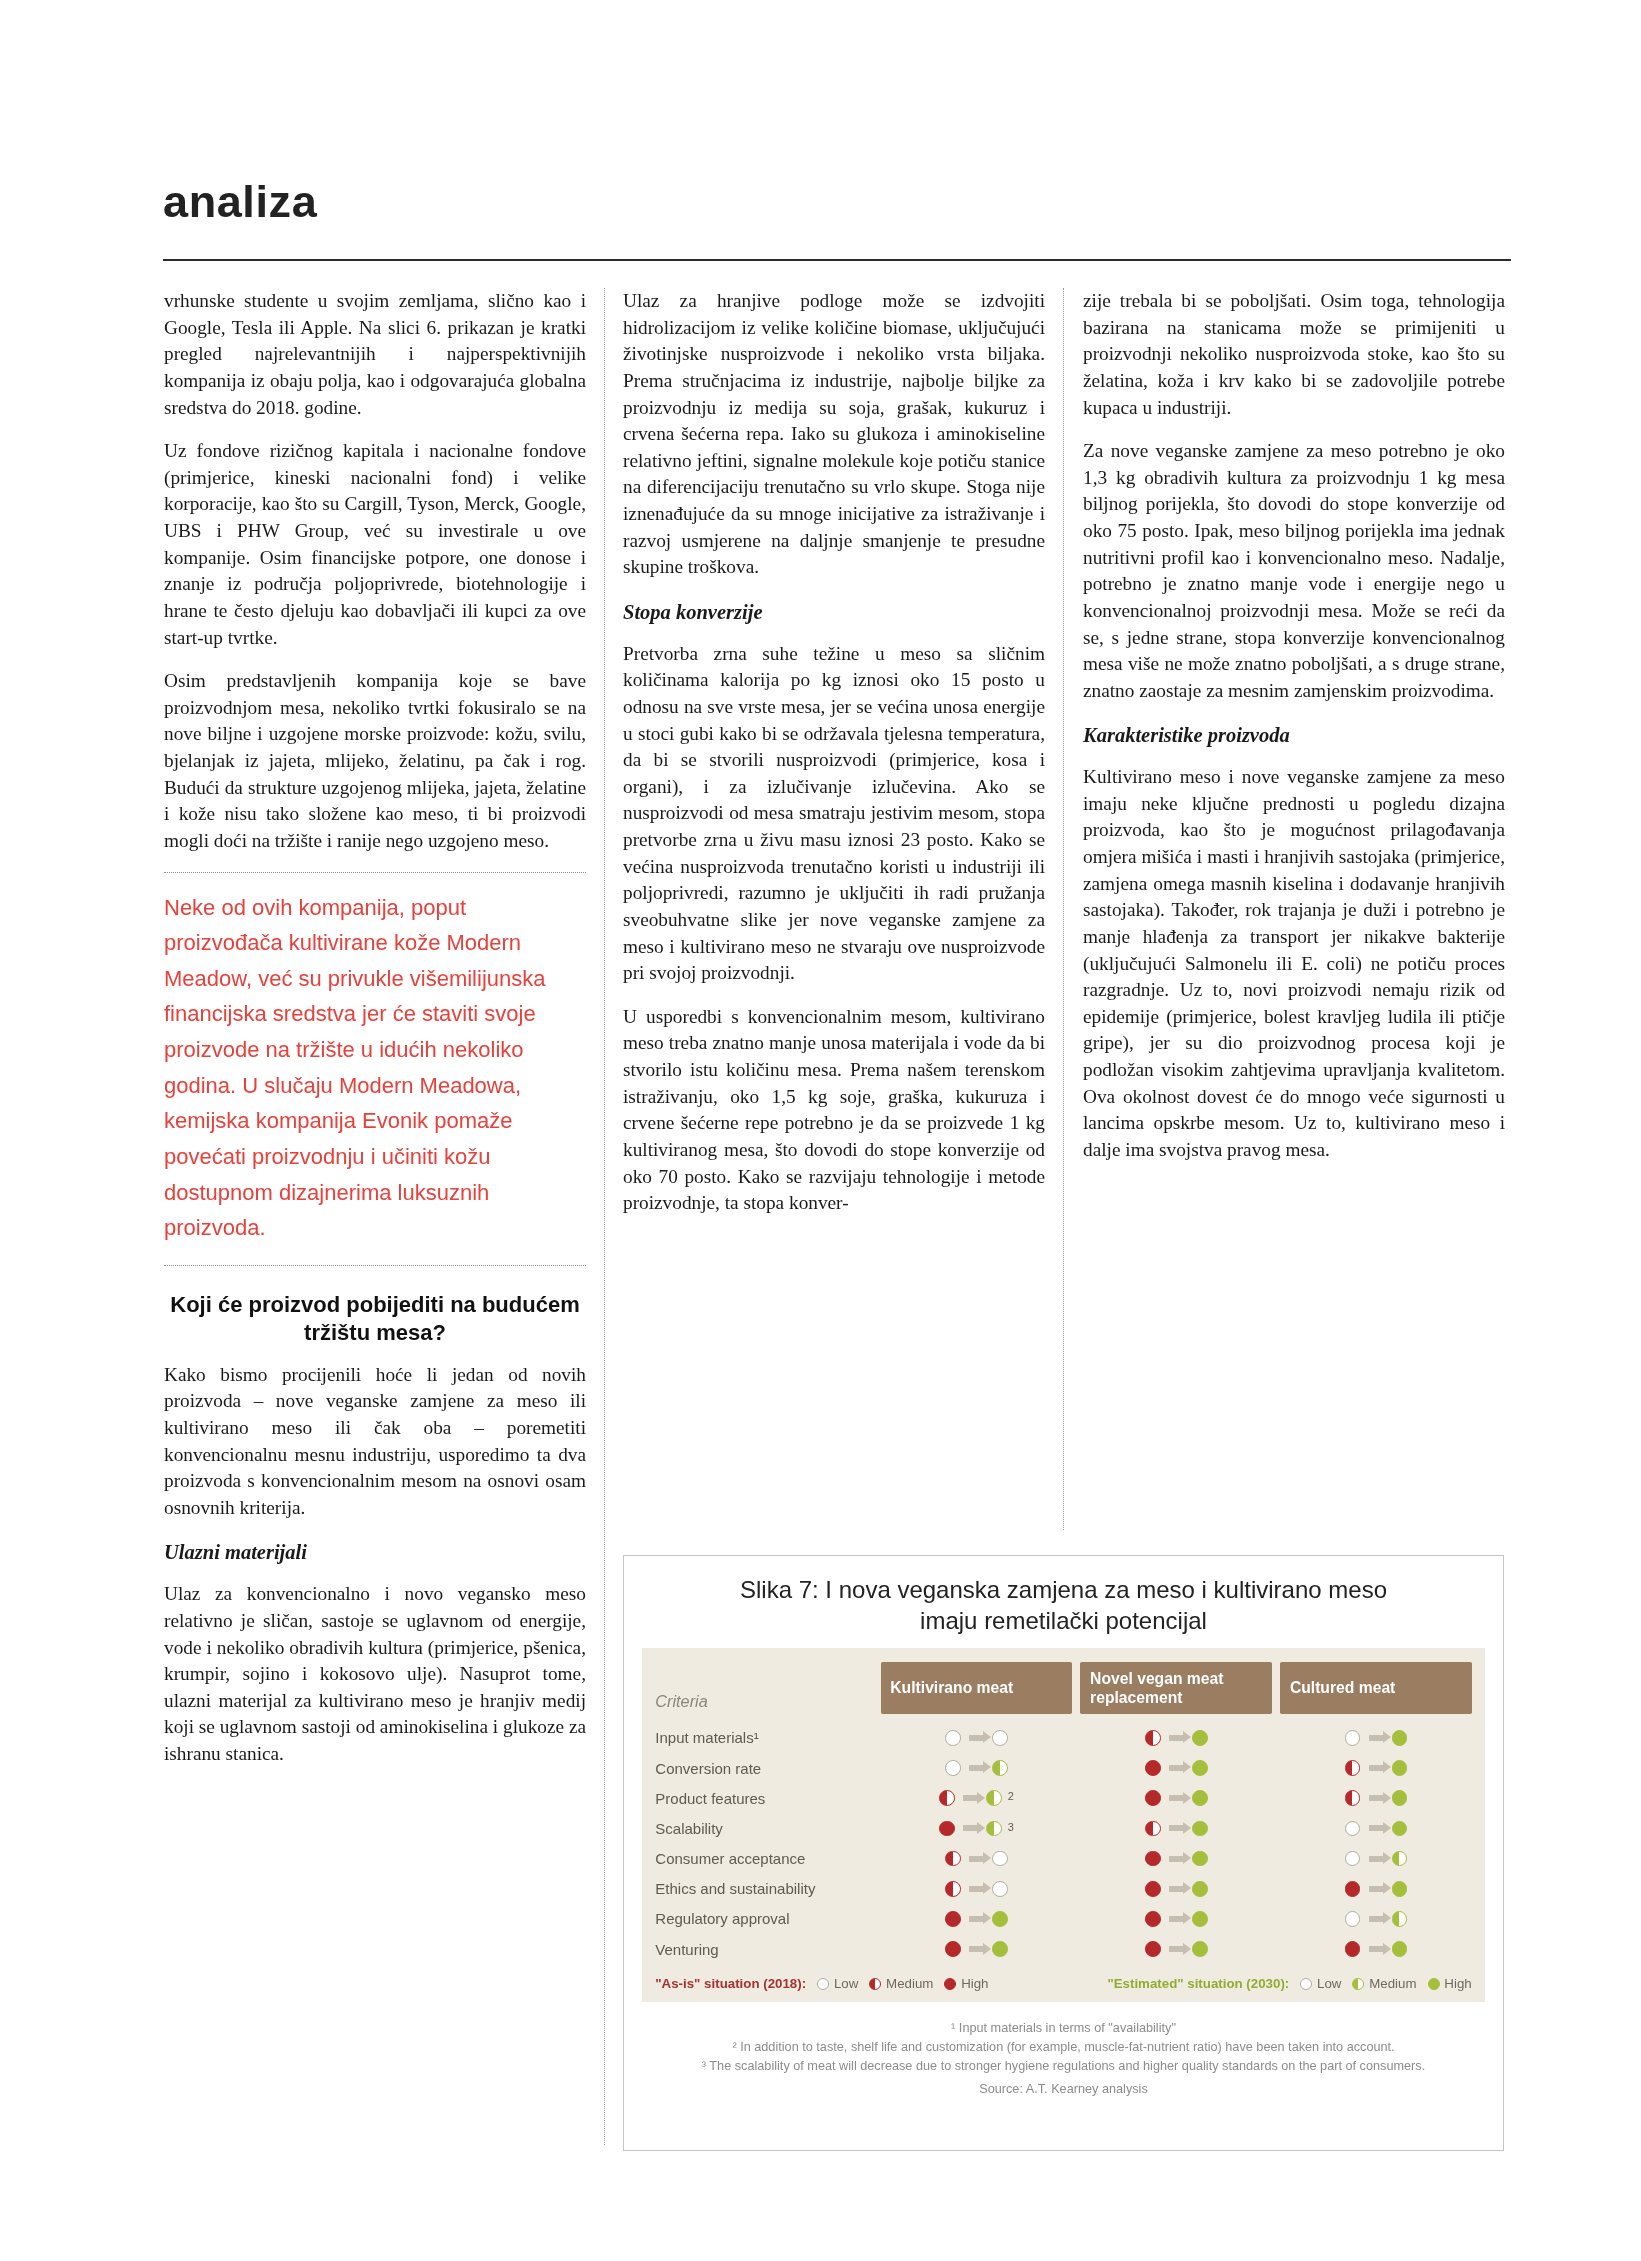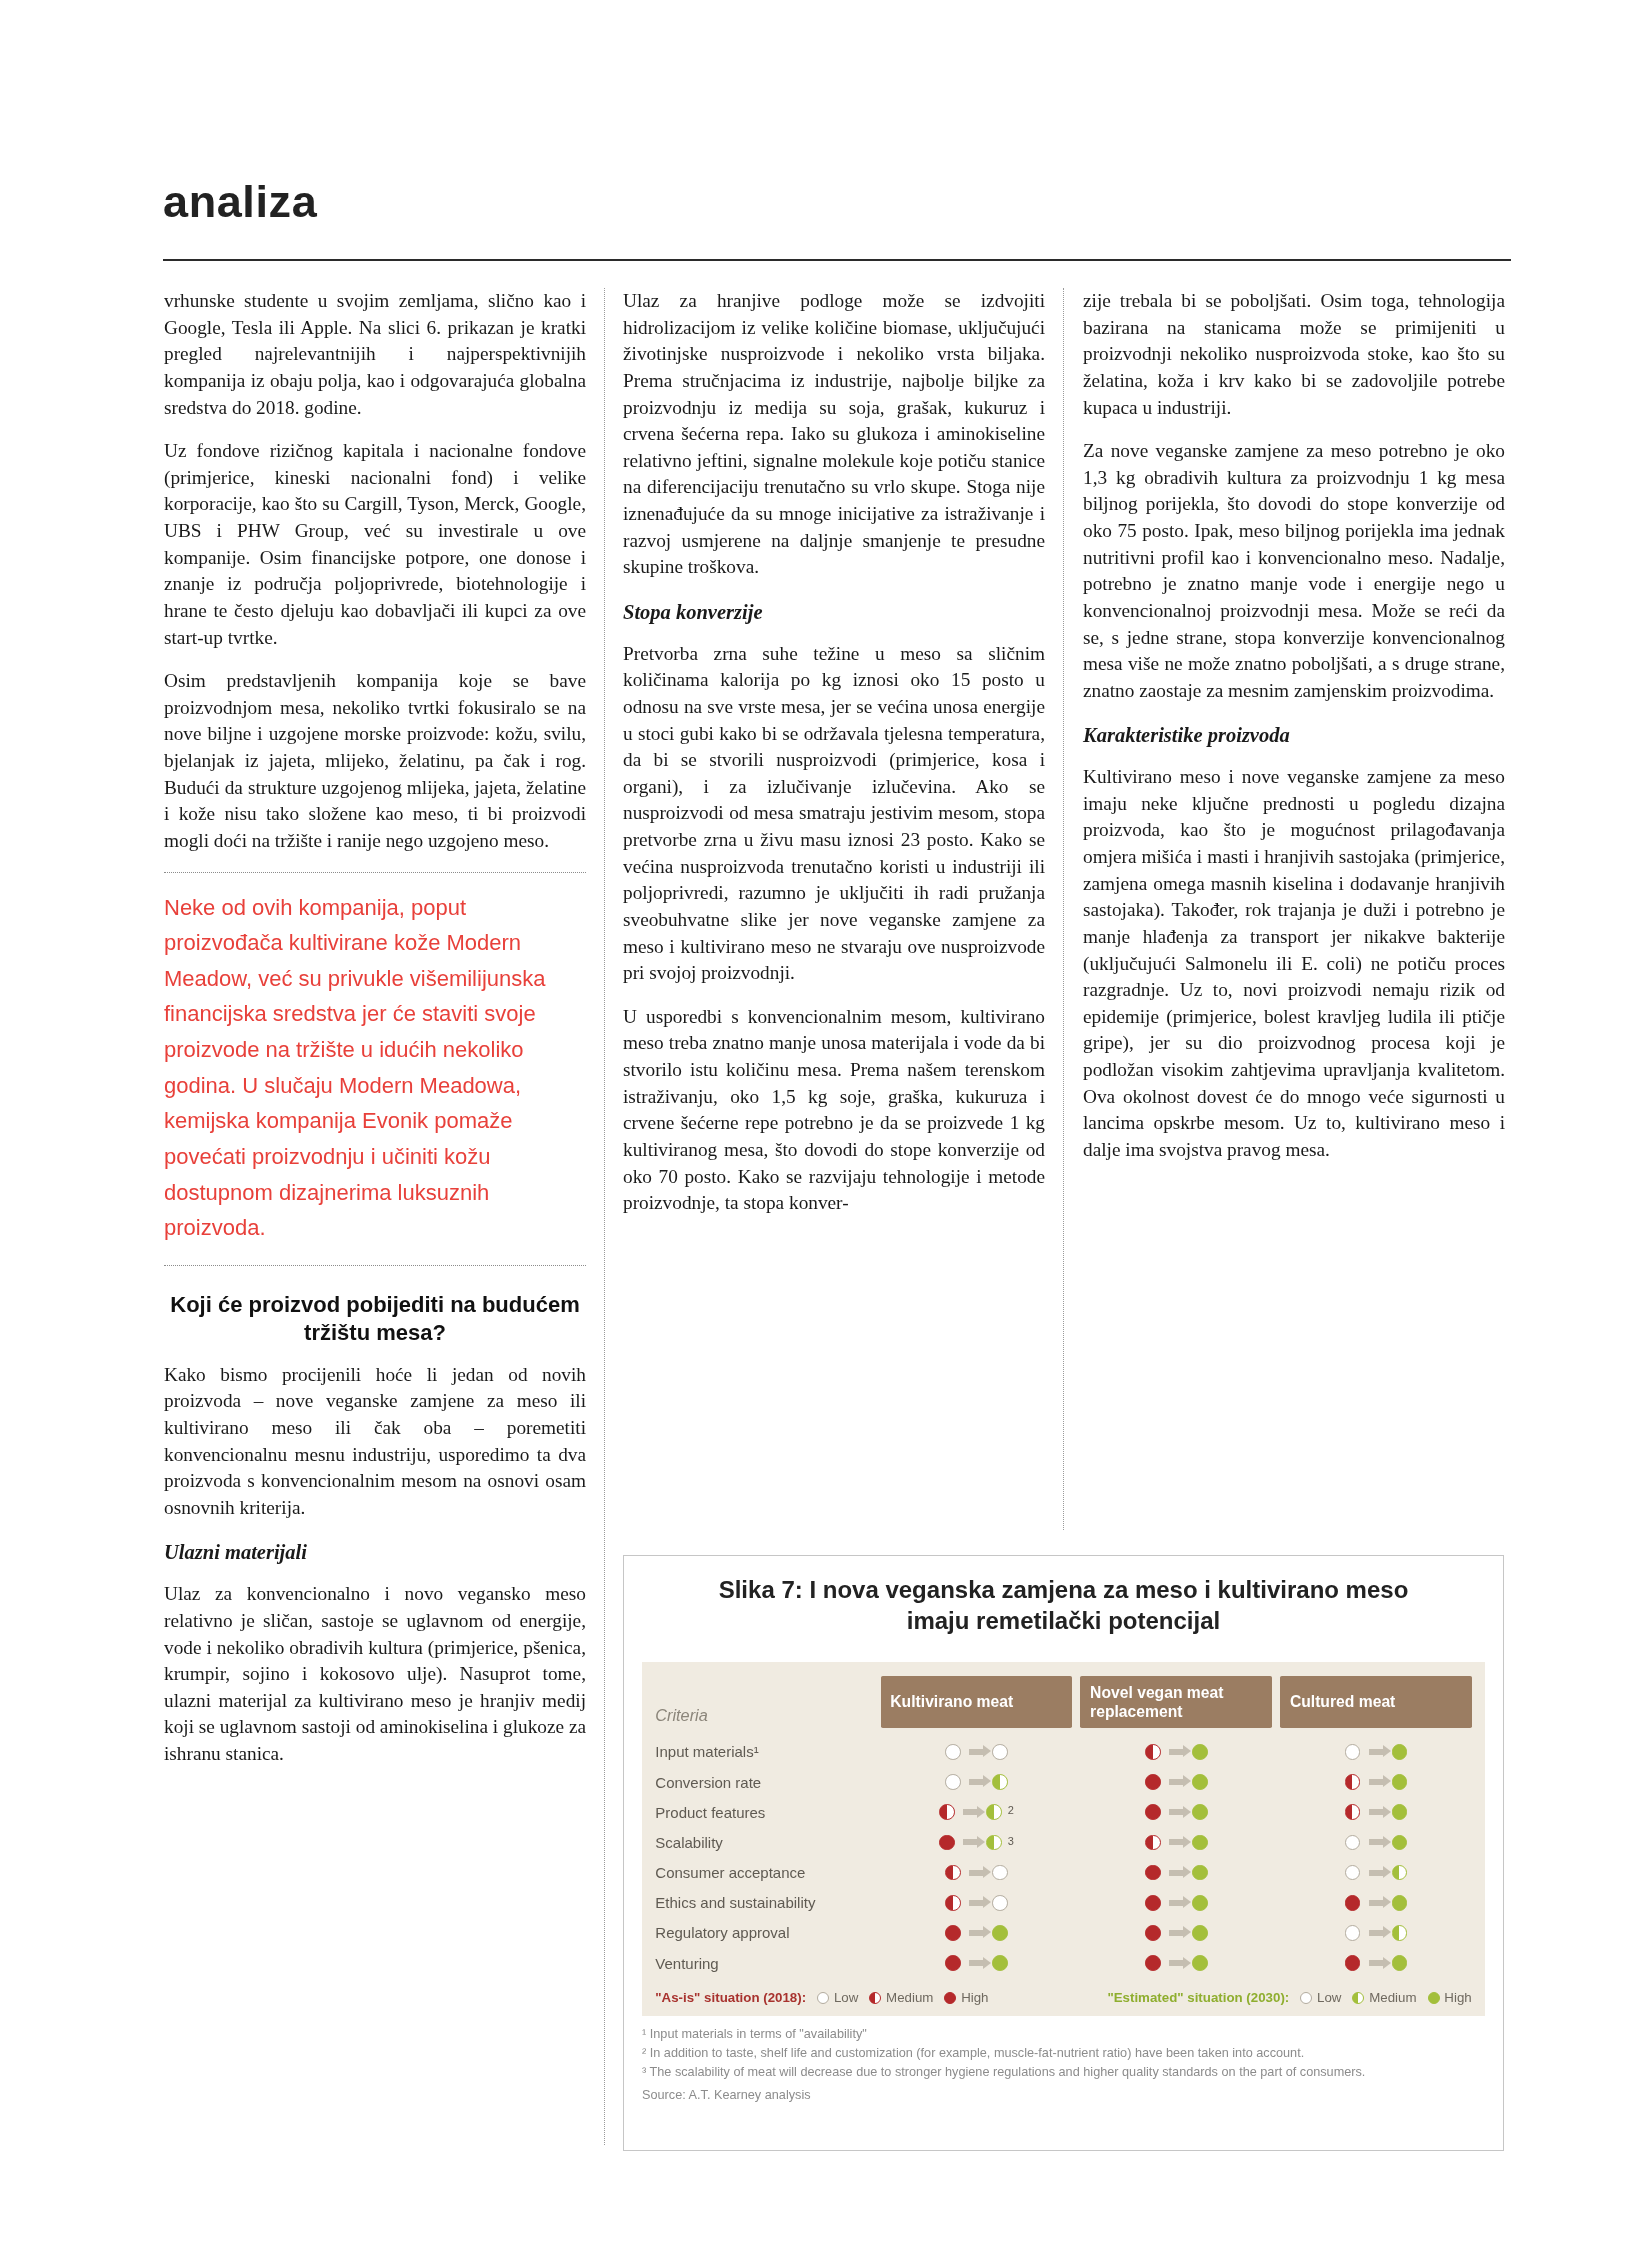--- a/index.html
+++ b/index.html
@@ -43,22 +43,22 @@
                line-height:1.62; padding:17px 0 19.3px; margin:3.6px 0 25px;
                border-top:1.8px dotted #8c8c8c; border-bottom:1.8px dotted #8c8c8c; text-align:left; }
   .col-heading { font-family:"Liberation Sans",sans-serif; font-weight:bold; font-size:22px;
                  line-height:1.25; margin:6px 0 15.7px; color:#111; text-align:center; }
   .subhead { font-style:italic; font-weight:bold; font-size:20.5px; margin:4.8px 0 14.5px; text-align:left; }
 
   
   .figure { position:absolute; left:623px; top:1555px; width:881px; height:596px;
             background:#ffffff; border:1.2px solid #c6c6c6; padding:18px 18px 14.5px;
             font-family:"Liberation Sans",sans-serif; }
-  .fig-title { font-size:24px; font-weight:bold; color:#222; text-align:center;
-               line-height:1.3; margin-bottom:26px; }
+  .fig-title { font-size:24px; font-weight:normal; color:#222; text-align:center;
+               line-height:1.3; margin-bottom:12px; }
   .fig-body { background:#f0ebe1; padding:13.3px 13.3px 11px; }
   .fig-grid-head { display:grid; grid-template-columns:217px 1fr 1fr 1fr; gap:8.4px;
                    align-items:stretch; margin-bottom:8.4px; }
   .criteria-head { font-size:16.3px; color:#8b857a; font-style:italic; display:flex; align-items:flex-end; padding-bottom:3.6px; }
   .col-head { background:#9b7d62; color:#fff; font-weight:bold; font-size:15.7px; line-height:1.22;
               padding:7.2px 9.6px; min-height:52px; display:flex; align-items:center; border-radius:1.8px; }
   .fig-row { display:grid; grid-template-columns:217px 1fr 1fr 1fr; gap:8.4px; align-items:center; padding:6.6px 0; }
   .fig-crit { font-size:15px; color:#5f5a52; }
   .fig-cell { display:flex; align-items:center; justify-content:center; gap:8.4px; }
   .dot { width:15.7px; height:15.7px; border-radius:50%; display:inline-block; flex:0 0 auto; }
@@ -74,21 +74,21 @@
                       border-bottom:6.6px solid transparent; }
   .fig-sup { font-size:11px; color:#5f5a52; margin-left:-2.4px; align-self:flex-start; }
   .fig-legend { display:flex; justify-content:space-between; align-items:center; gap:18px;
                 margin-top:12px; font-size:13.3px; color:#6f695f; flex-wrap:wrap; }
   .legend-group { display:flex; align-items:center; gap:11px; }
   .legend-label { font-weight:bold; }
   .legend-label.asis { color:#a8322e; }
   .legend-label.est  { color:#8fae2f; }
   .legend-item { display:flex; align-items:center; gap:4.8px; }
   .legend-item .dot { width:12px; height:12px; border-width:1.2px; }
-  .fig-notes { margin-top:9px; font-size:12.7px; color:#8c8c8c; line-height:1.5; }
+  .fig-notes { margin-top:17px; font-size:12.7px; color:#8c8c8c; line-height:1.5;text-align:center; }
   .fig-source { margin-top:3.6px; }
 </style>
 </head>
 <body>
 
 <div class="page">
 
 
   <h1 class="section-title">analiza</h1>
   <div class="header-rule"></div>

